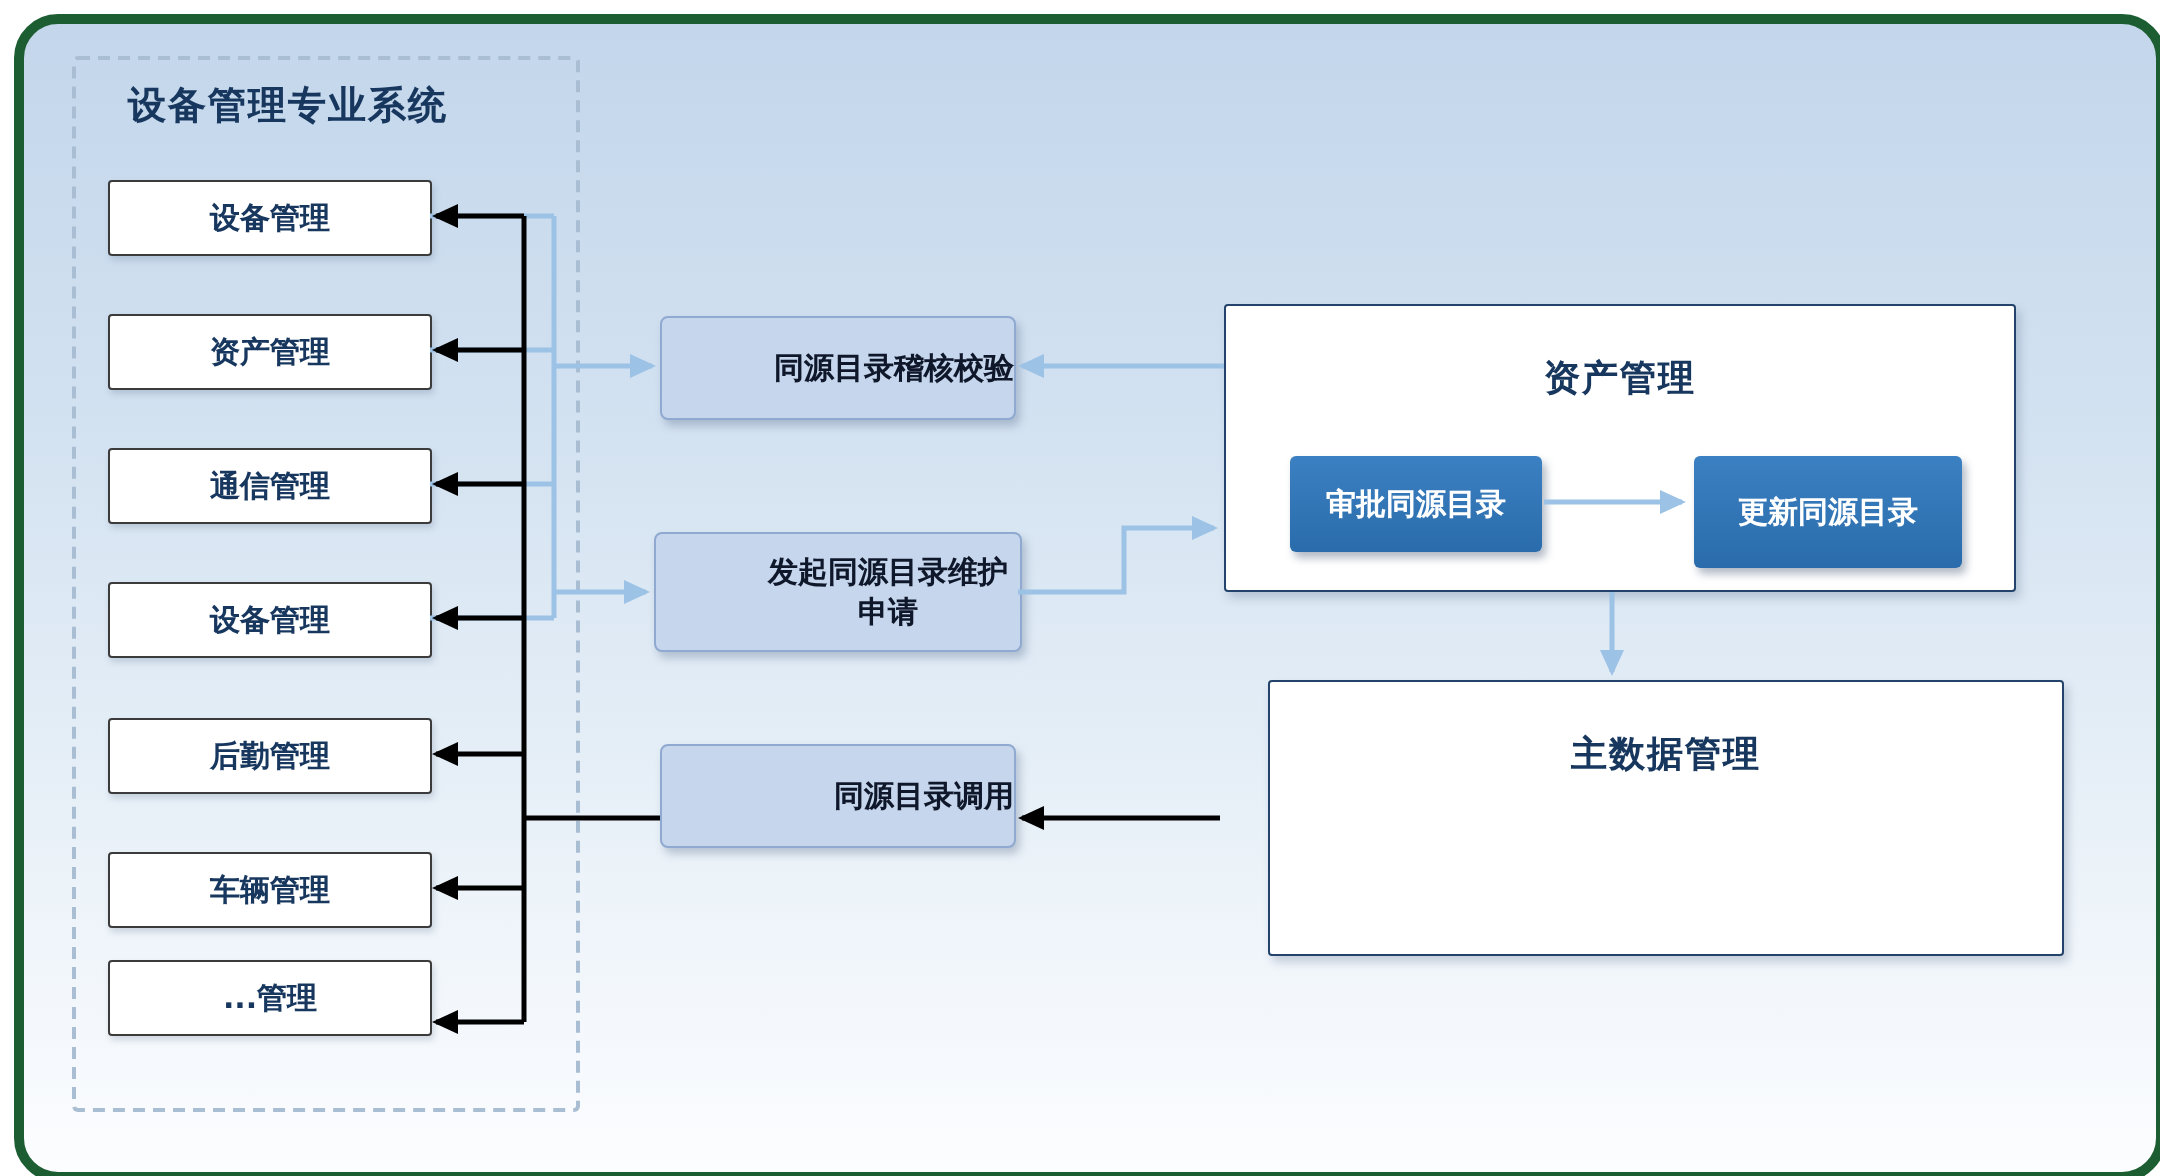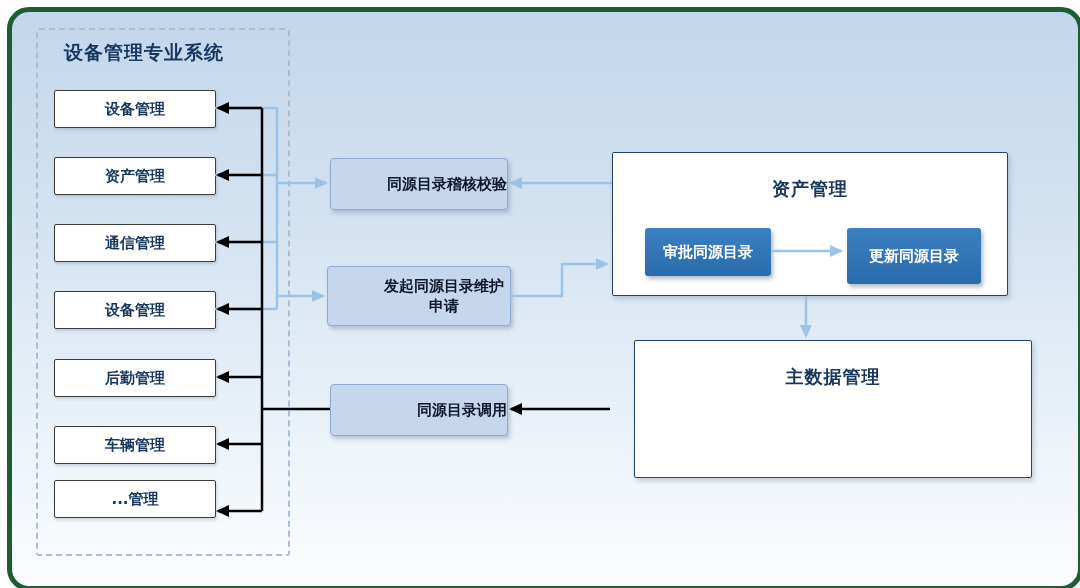--- a/index.html
+++ b/index.html
@@ -68,21 +68,21 @@
   <div class="lbox" style="top:359px">后勤管理</div>
   <div class="lbox" style="top:426px">车辆管理</div>
   <div class="lbox" style="top:480px">...管理</div>
 
   <div class="mnode" style="left:330px;top:158px;width:176px;height:50px">
     <span>同源目录稽核校验</span>
   </div>
   <div class="mnode" style="left:327px;top:266px;width:182px;height:58px">
     <span style="display:inline-block;max-width:132px">发起同源目录维护申请</span>
   </div>
-  <div class="mnode" style="left:330px;top:384px;width:176px;height:50px">
+  <div class="mnode" style="left:330px;top:372px;width:176px;height:50px">
     <span>同源目录调用</span>
   </div>
 
   <div class="panel" style="left:612px;top:152px;width:394px;height:142px">
     <div class="panel-title">资产管理</div>
     <div class="action" style="left:32px;top:75px;width:126px;height:48px">审批同源目录</div>
     <div class="action" style="left:234px;top:75px;width:134px;height:56px">更新同源目录</div>
   </div>
 
   <div class="panel" style="left:634px;top:340px;width:396px;height:136px">

